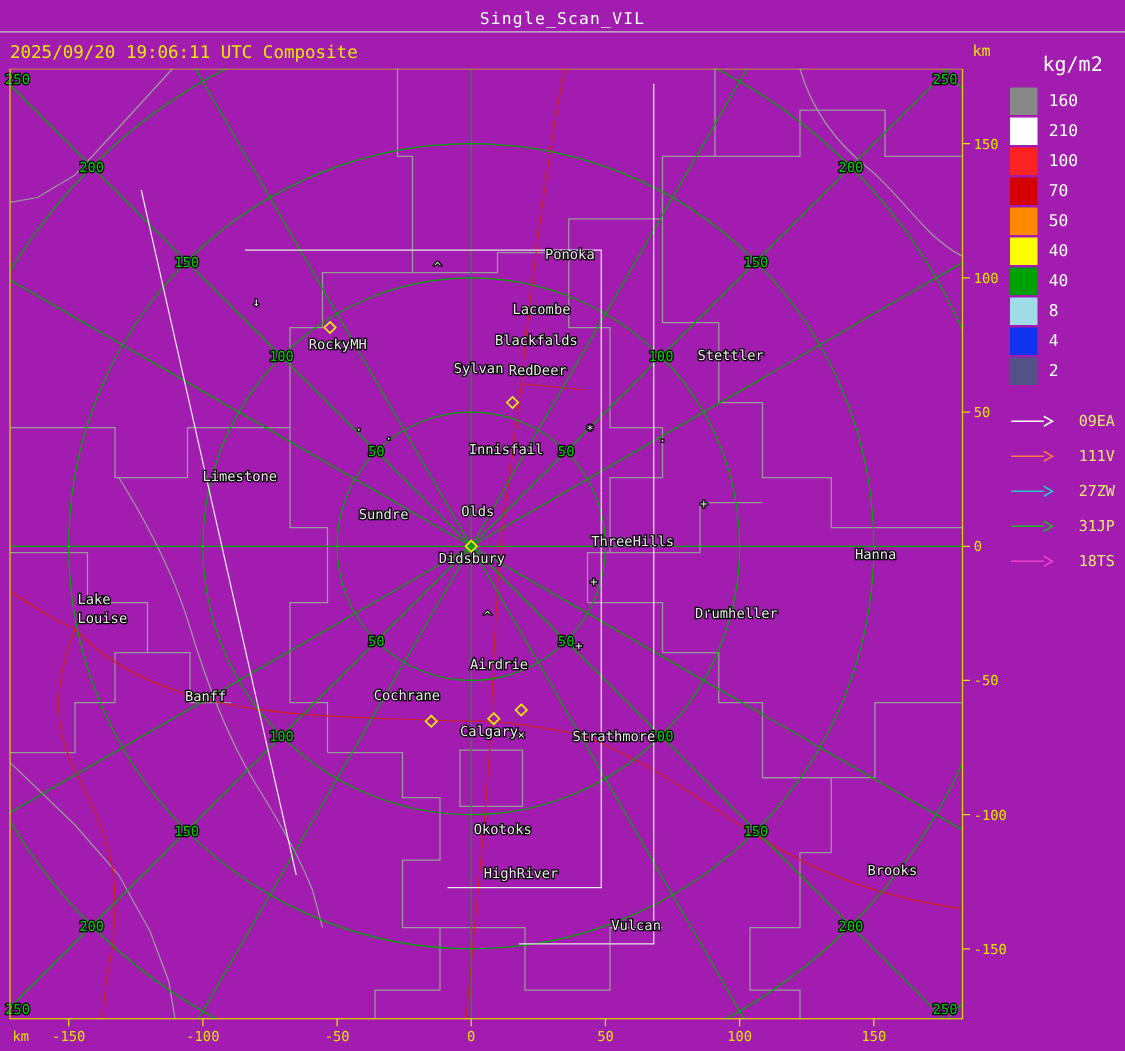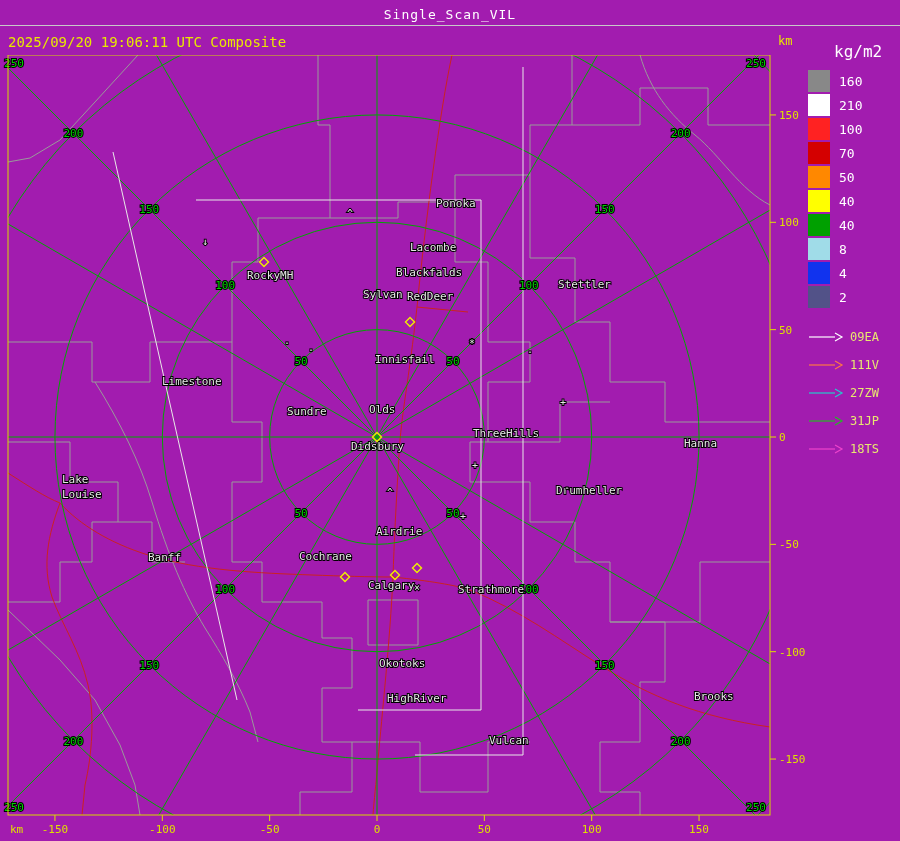--- a/index.html
+++ b/index.html
@@ -11,21 +11,21 @@
   .timestamp{position:absolute;top:34px;left:8px;color:#e8e800;font-size:14px;white-space:pre;}
   .km-top{position:absolute;top:34px;left:778px;color:#e8e800;font-size:12px;}
   svg#map{position:absolute;top:55px;left:0;}
   .legend{position:absolute;top:42px;left:808px;width:90px;}
   .legend-unit{color:#ffffff;font-size:16px;margin:0 0 8px 26px;}
   .scale-row{display:flex;align-items:center;height:24px;}
   .swatch{width:22px;height:22px;display:inline-block;flex:0 0 22px;}
   .scale-val{color:#ffffff;font-size:13px;margin-left:9px;}
   #tracks{margin-top:14px;}
   .track-row{display:flex;align-items:center;height:28px;}
-  .track-id{color:#e8e870;font-size:12px;margin-left:6px;}
+  .track-id{color:#e8e870;font-size:12px;margin-left:19px;}
   text{font-family:"DejaVu Sans Mono",monospace;paint-order:stroke;stroke:#000;stroke-width:2px;}
   #axes-layer text{stroke-width:0;}
 </style>
 </head>
 <body>
 
 <div class="screen">
 
   <div class="titlebar">
     <span class="title">Single_Scan_VIL</span>

